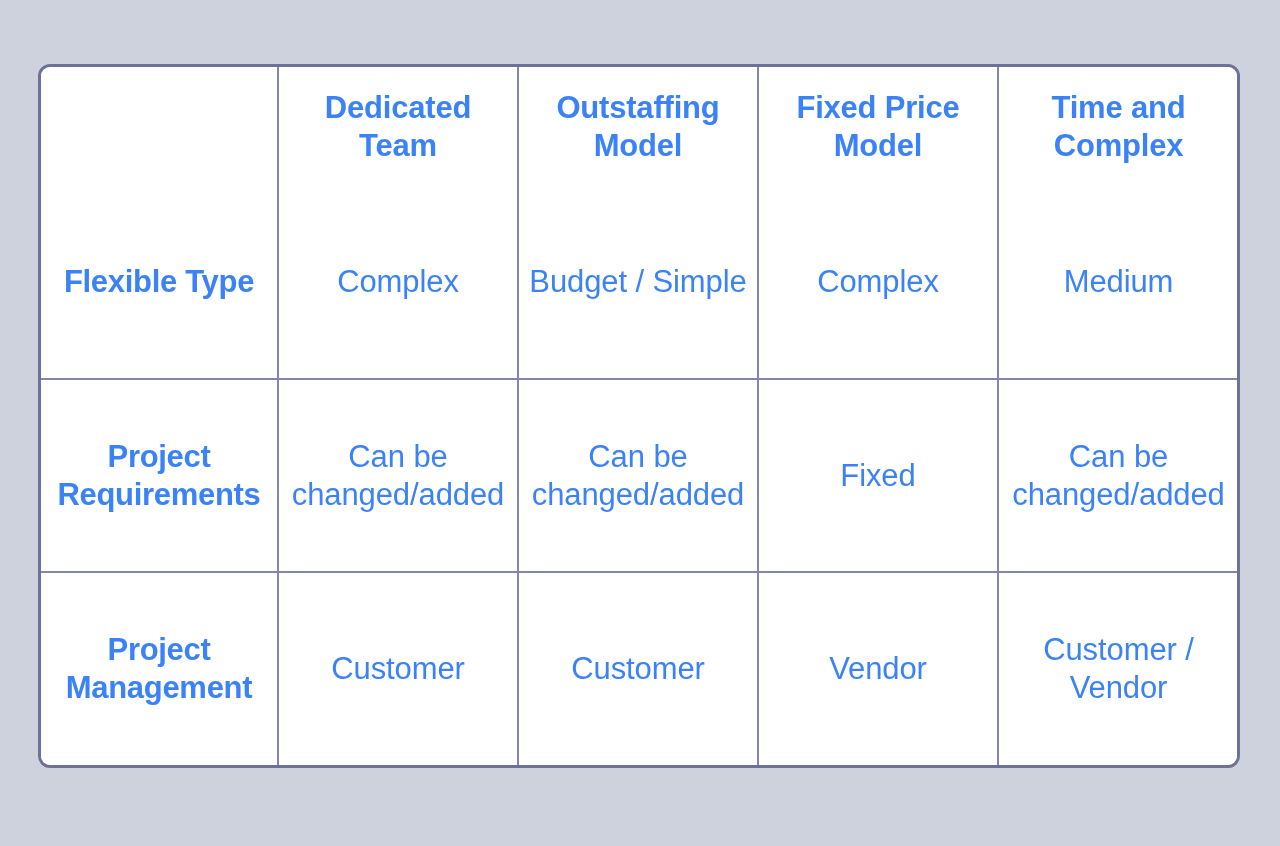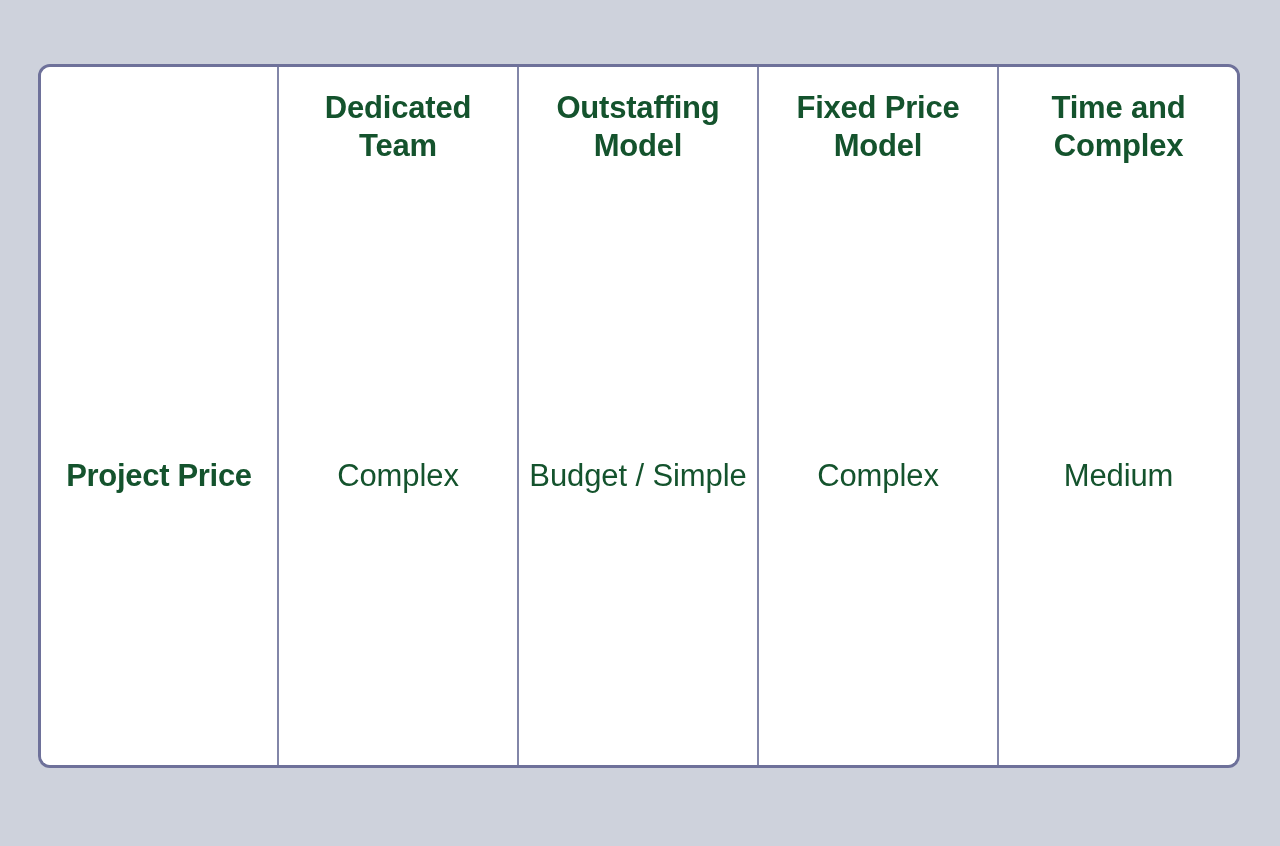--- a/index.html
+++ b/index.html
@@ -47,21 +47,21 @@
   table.compare col.col-label { width: 237px; }
   table.compare col.col-data  { width: 240px; }
 
   table.compare td,
   table.compare th {
     box-sizing: border-box;
     border-right: 2px solid #8286a8;
     border-bottom: 2px solid #8286a8;
     text-align: center;
     vertical-align: middle;
-    color: #14532d;
+    color: #3b82f6;
     padding: 4px 8px;
     line-height: 1.22;
     word-break: normal;
   }
 
   table.compare tr > *:last-child {
     border-right: none;
   }
   table.compare tr:last-child > * {
     border-bottom: none;
@@ -118,27 +118,41 @@
           <th class="corner-cell"></th>
           <th>Dedicated Team</th>
           <th>Outstaffing Model</th>
           <th>Fixed Price Model</th>
           <th>Time and Complex</th>
         </tr>
       </thead>
 
       <tbody>
         <tr>
-          <th class="row-label" scope="row">Project Price</th>
+          <th class="row-label" scope="row">Flexible Type</th>
           <td class="cell">Complex</td>
           <td class="cell">Budget / Simple</td>
           <td class="cell">Complex</td>
           <td class="cell">Medium</td>
         </tr>
 
 
 
+        <tr>
+          <th class="row-label" scope="row">Project Requirements</th>
+          <td class="cell">Can be changed/added</td>
+          <td class="cell">Can be changed/added</td>
+          <td class="cell">Fixed</td>
+          <td class="cell">Can be changed/added</td>
+        </tr>
 
+        <tr>
+          <th class="row-label" scope="row">Project Management</th>
+          <td class="cell">Customer</td>
+          <td class="cell">Customer</td>
+          <td class="cell">Vendor</td>
+          <td class="cell">Customer / Vendor</td>
+        </tr>
       </tbody>
     </table>
   </div>
 
 </div>
 
 </body></html>

